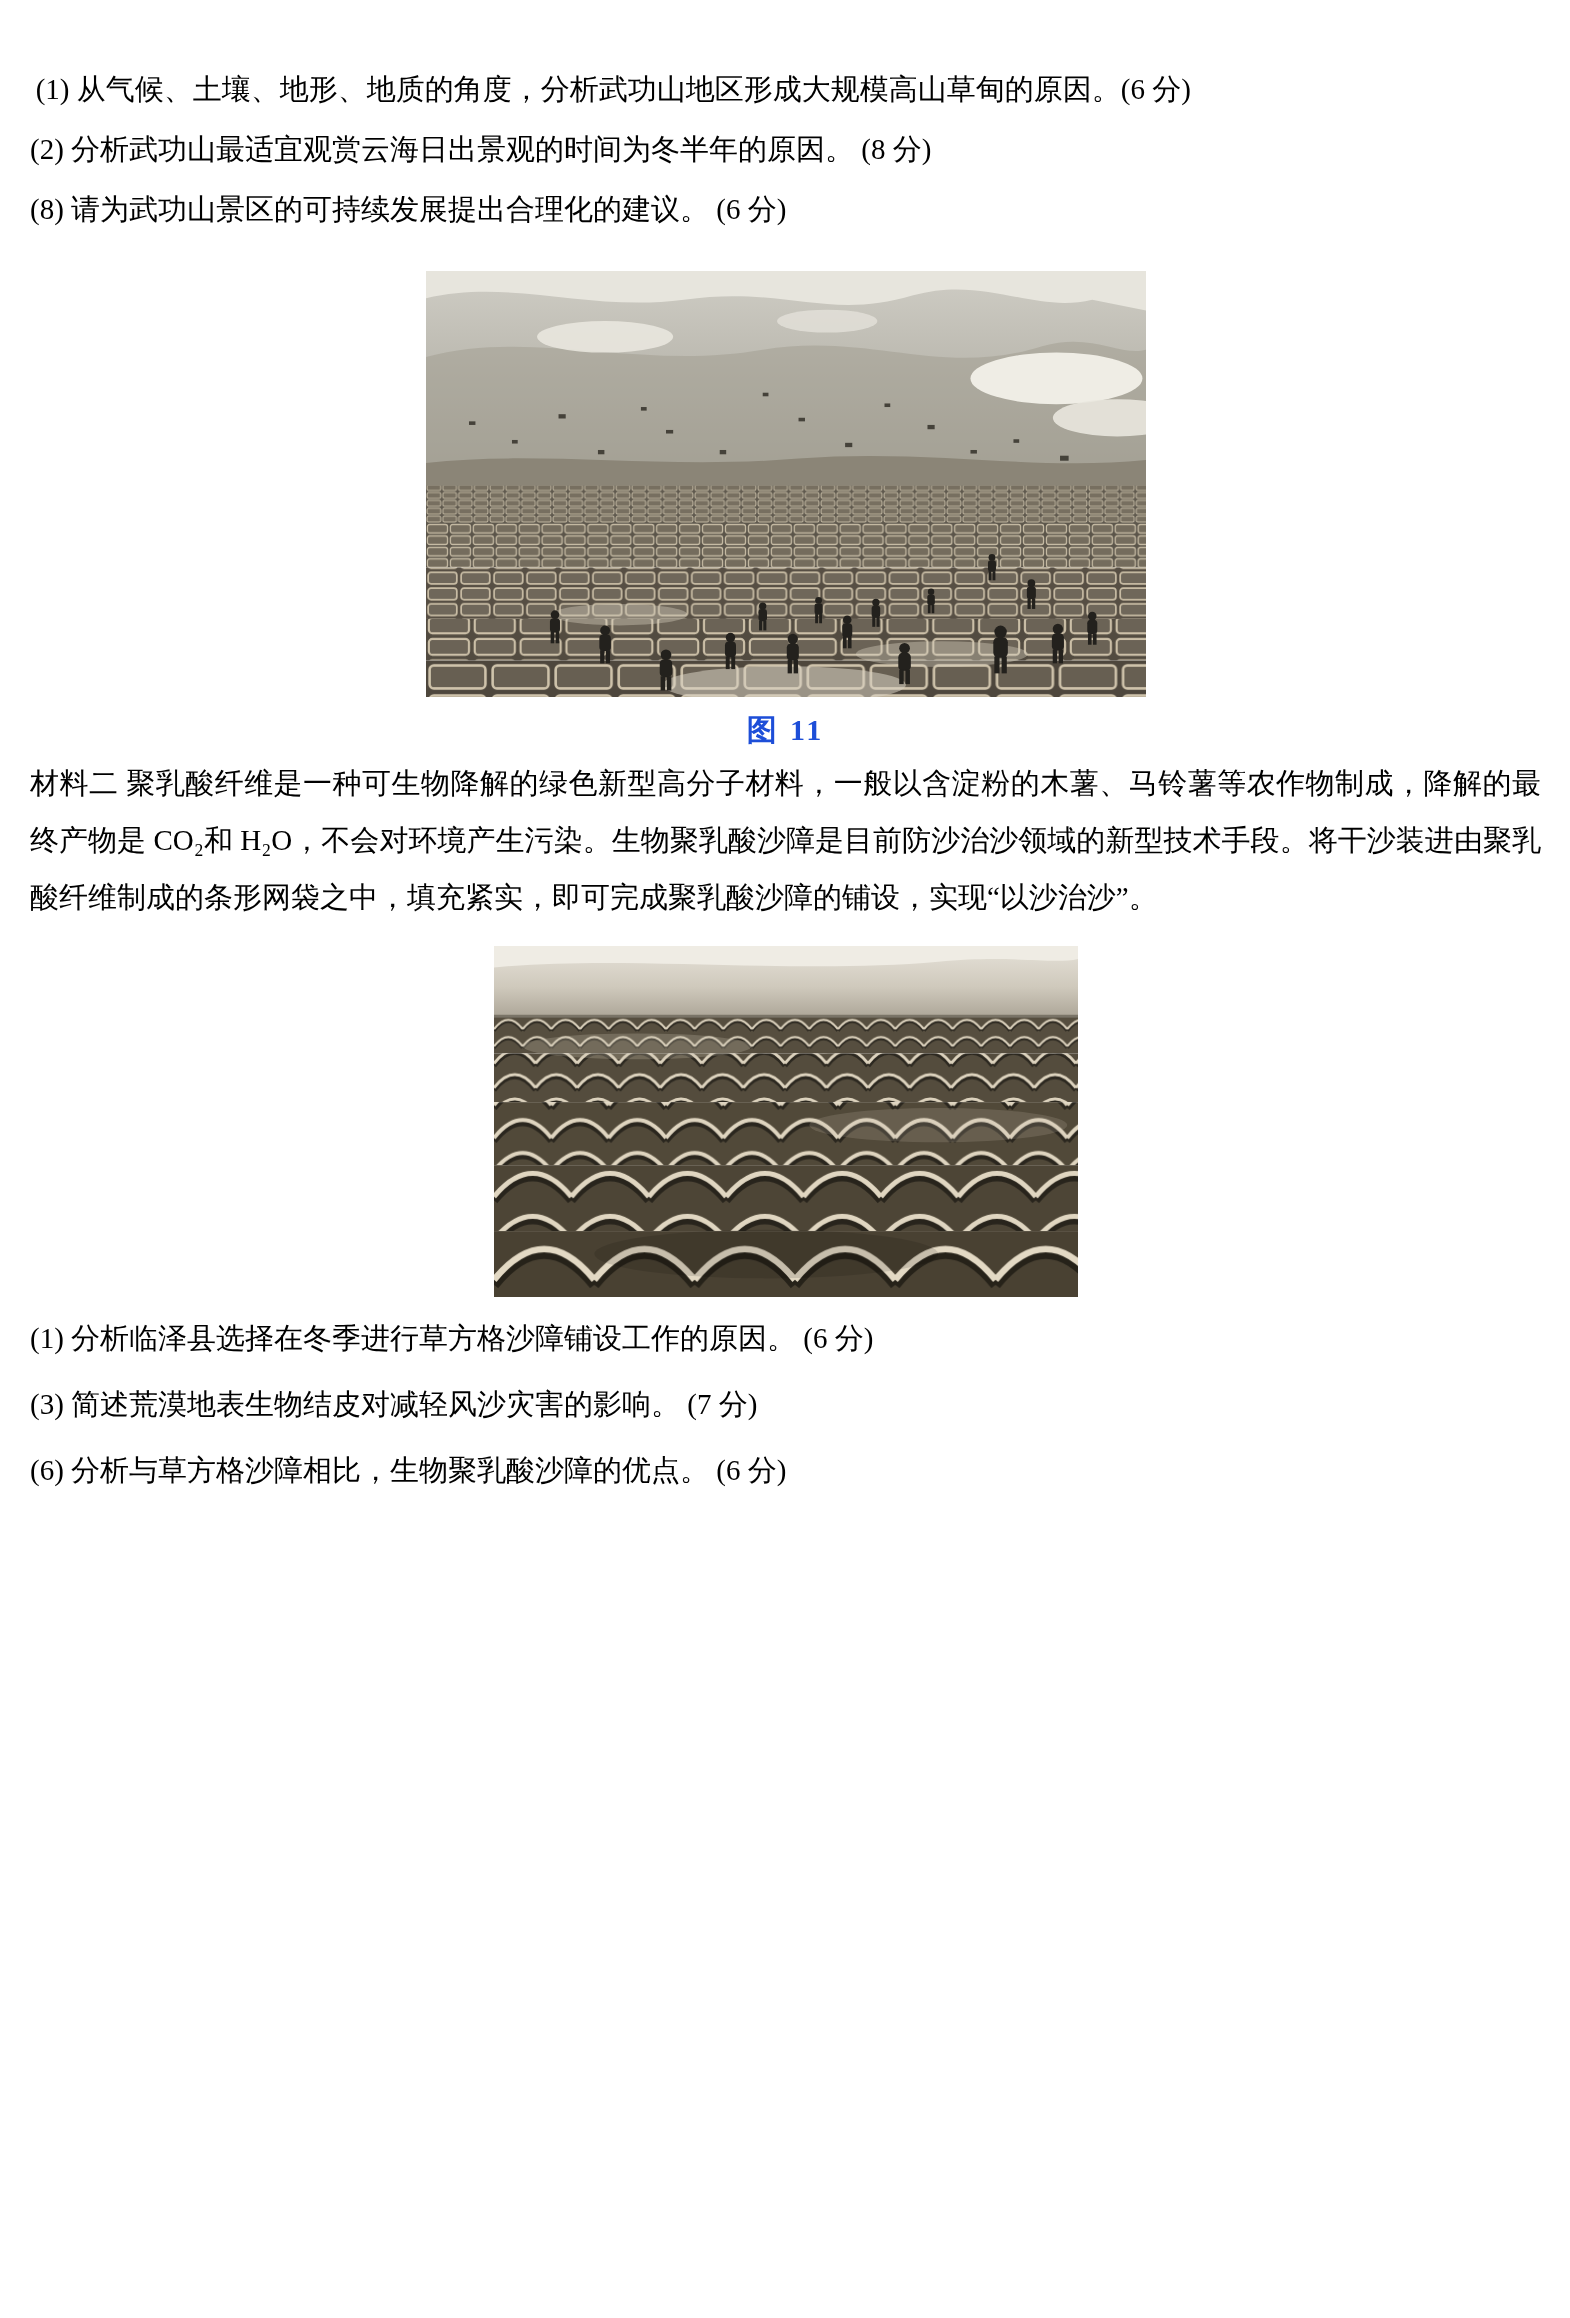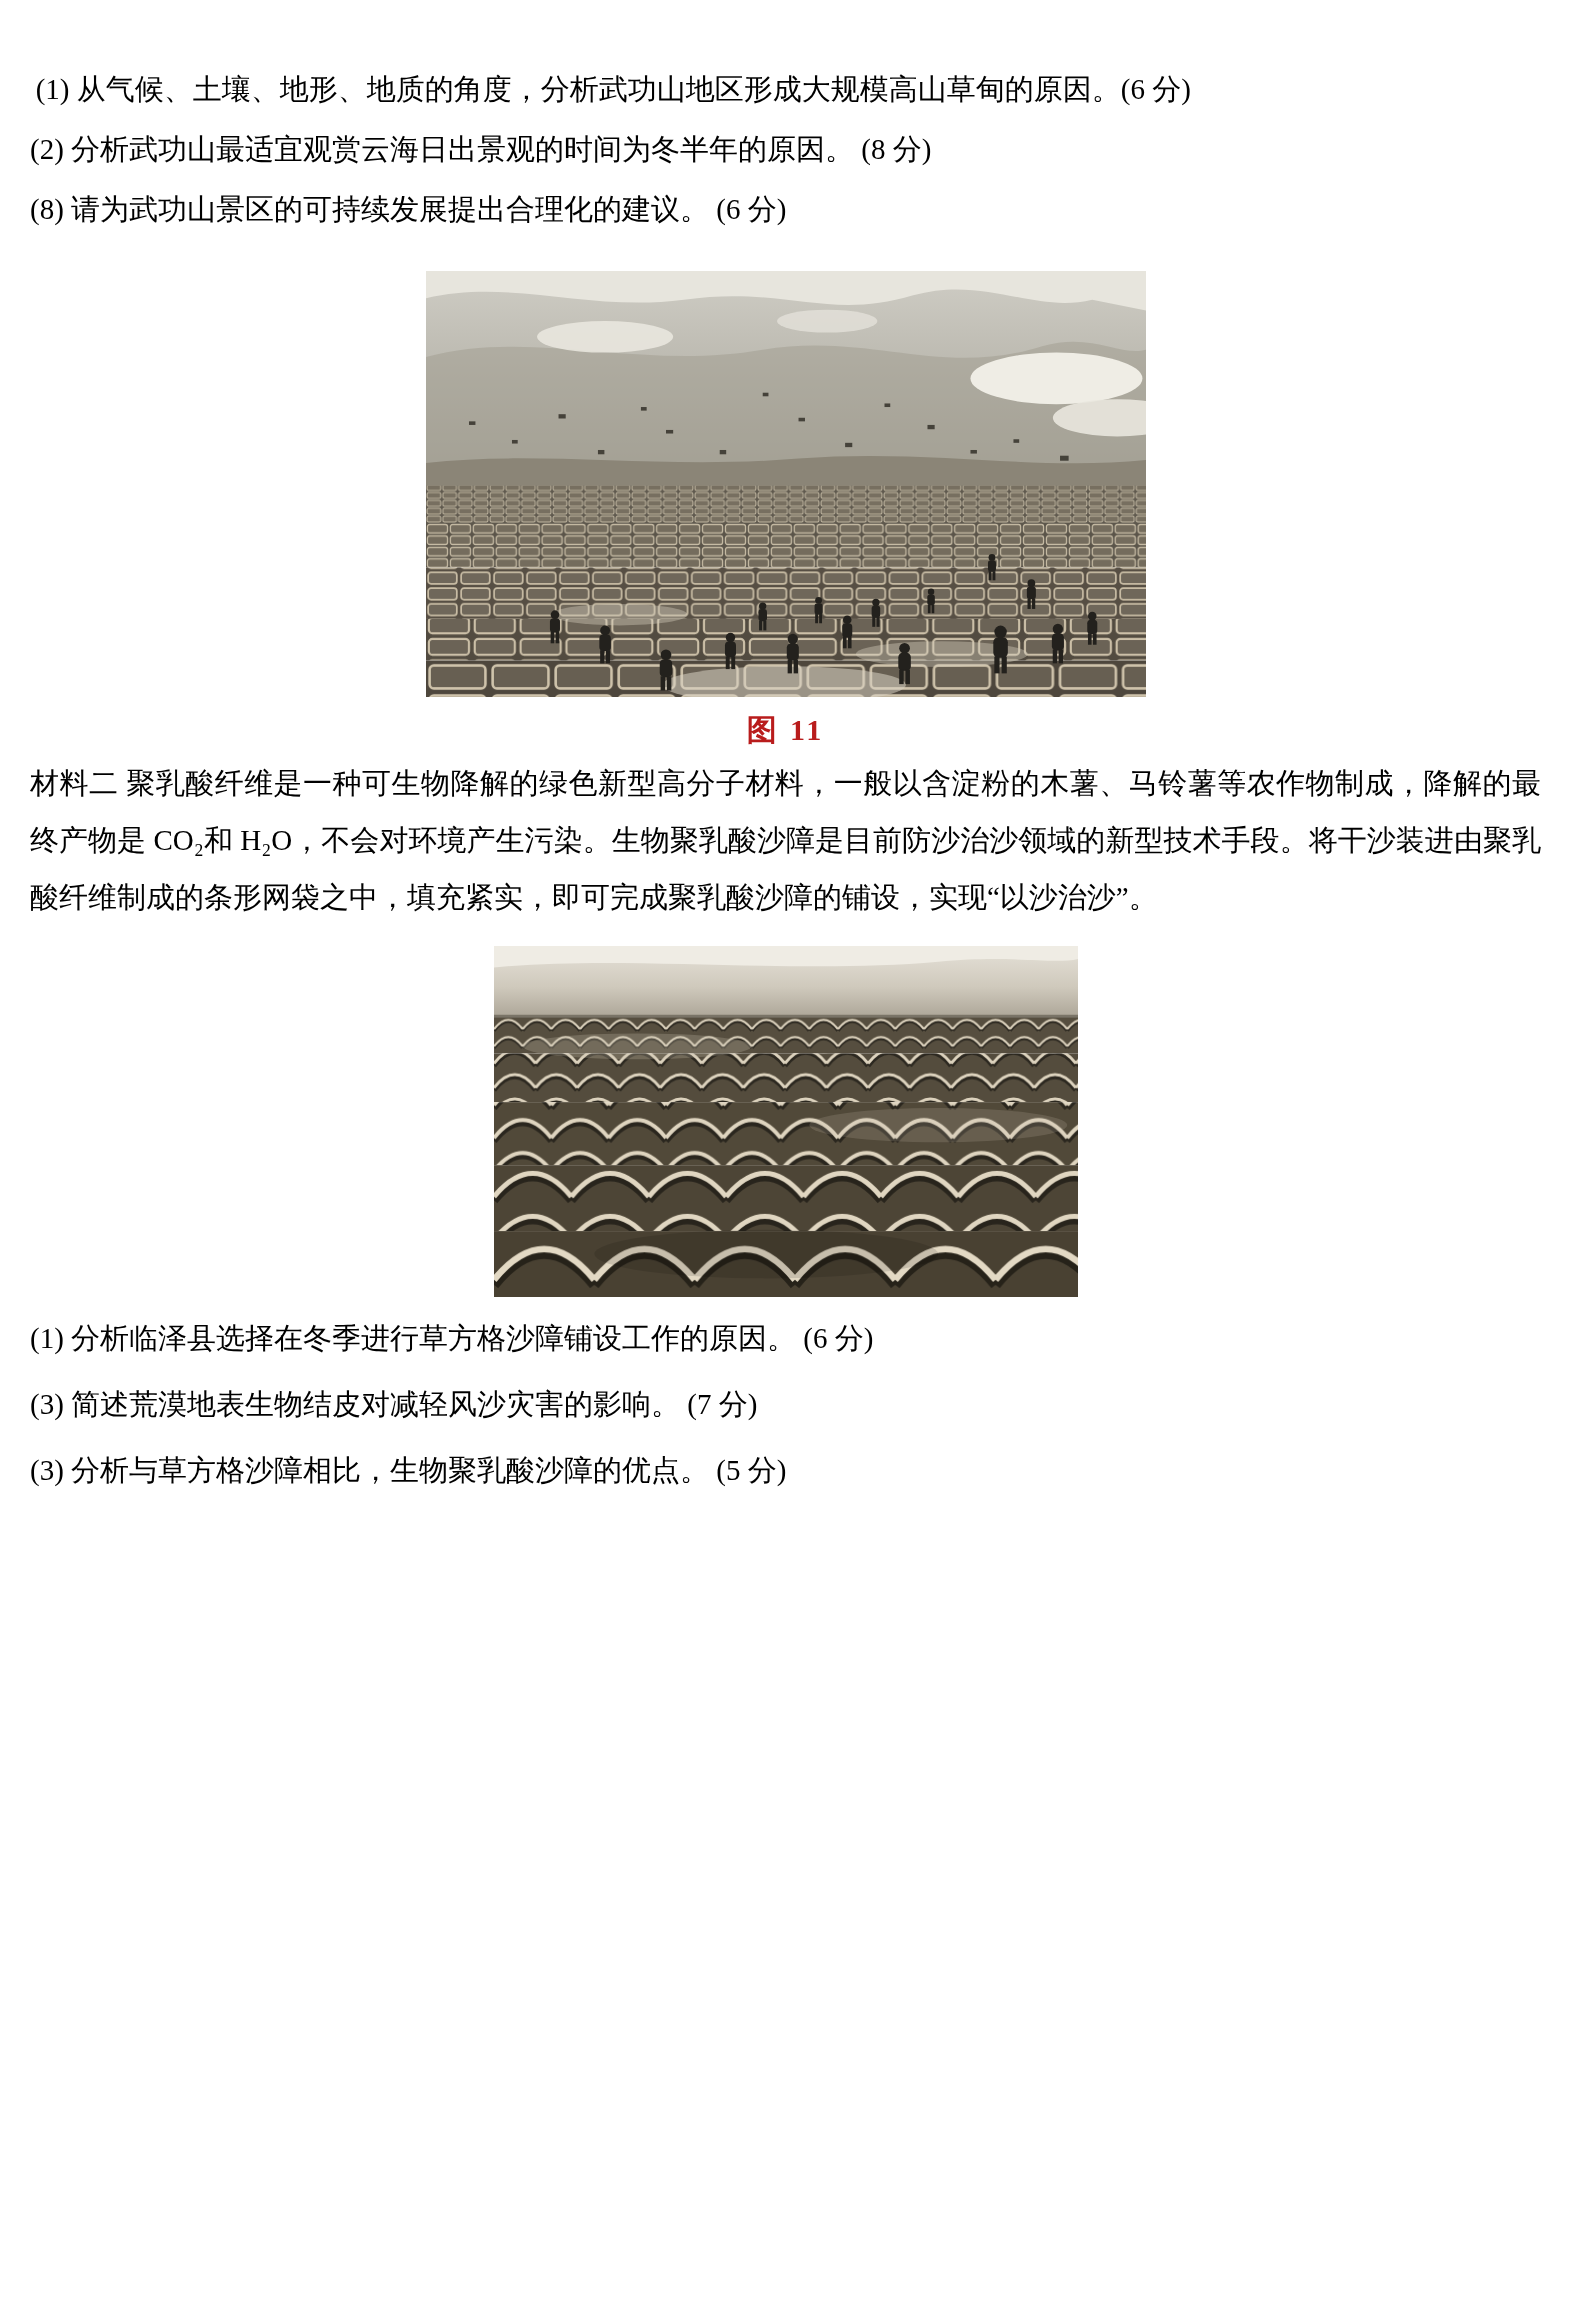--- a/index.html
+++ b/index.html
@@ -25,21 +25,21 @@
   .fig1{margin-top:31.5px;}
   .fig2{margin-top:20px;}
   .photo{display:block;margin:0 auto;font-size:0;line-height:0;}
   .photo1{width:720px;height:426px;}
   .photo2{width:584px;height:351px;}
   figcaption{
     margin-top:13px;
     font-weight:700;
     font-size:30px;
     letter-spacing:2.9px;
-    color:#b91c1c;
+    color:#1d4ed8;
   }
   .bottom-questions{margin-top:8.6px;}
   .bottom-questions .qline{line-height:66px;}
   .person circle,.person rect{fill:#23211d;}
 </style>
 </head>
 <body>
 
 <main class="page">
 
@@ -281,18 +281,18 @@
           <ellipse cx="200" cy="140" rx="160" ry="18" fill="#cdc4b0" opacity="0.25"></ellipse>
           <ellipse cx="620" cy="250" rx="180" ry="24" fill="#cdc4b0" opacity="0.18"></ellipse>
           <ellipse cx="380" cy="430" rx="240" ry="34" fill="#000000" opacity="0.12"></ellipse>
         </svg>
       </div>
     </figure>
 
     <section class="bottom-questions">
       <p class="qline">(1) 分析临泽县选择在冬季进行草方格沙障铺设工作的原因。  (6 分)</p>
       <p class="qline">(3) 简述荒漠地表生物结皮对减轻风沙灾害的影响。 (7 分)</p>
-      <p class="qline">(3) 分析与草方格沙障相比，生物聚乳酸沙障的优点。  (5 分)</p>
+      <p class="qline">(6) 分析与草方格沙障相比，生物聚乳酸沙障的优点。  (6 分)</p>
     </section>
   </section>
 
 </main>
 
 
 </body></html>

